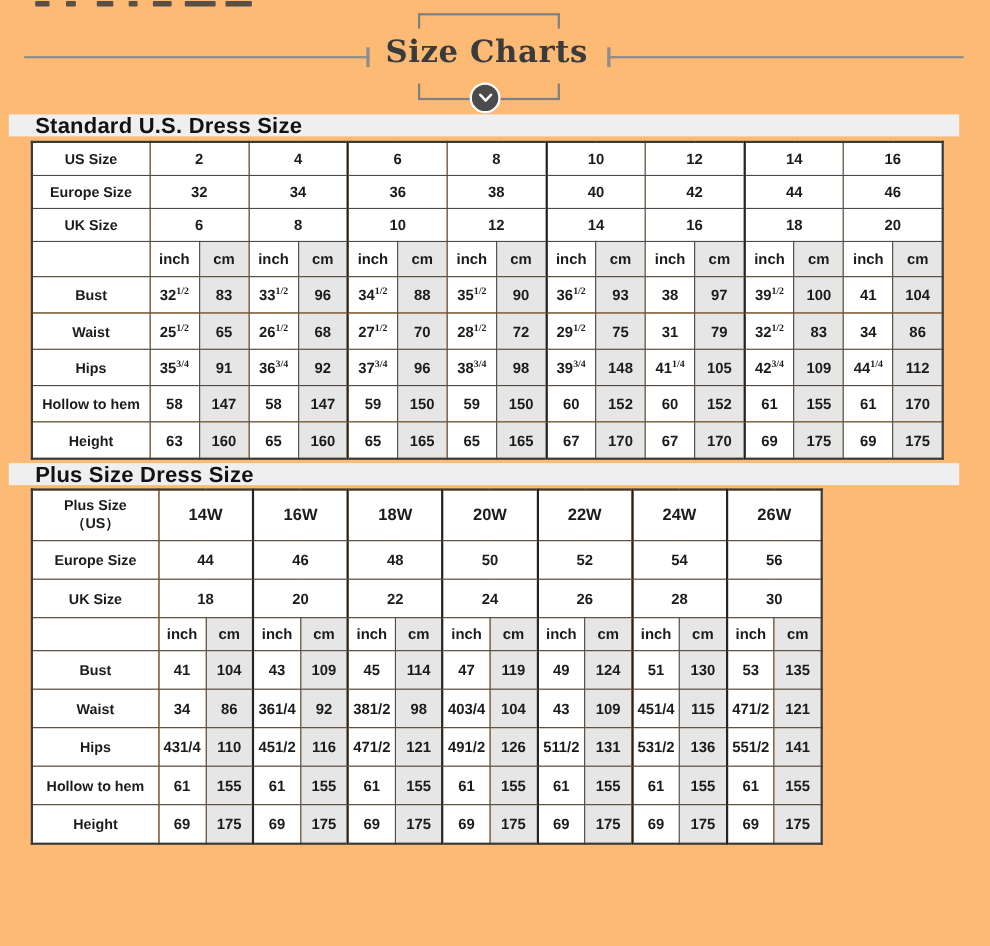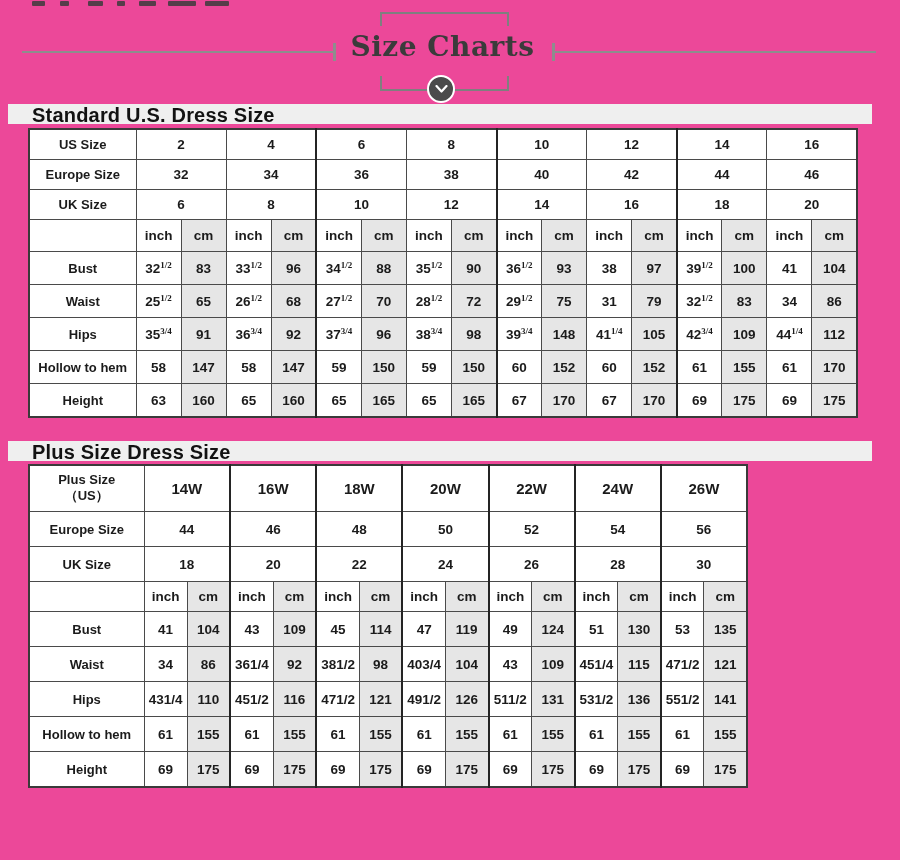--- a/index.html
+++ b/index.html
@@ -1,19 +1,19 @@
 <!DOCTYPE html>
 <html><head>
 <meta charset="utf-8">
 <style>
   html,body{margin:0;padding:0;background:#ffffff;}
   .page{
     position:relative;
     width:900px;height:860px;
-    background:#ec4899;
+    background:#fdba74;
     font-family:"Liberation Sans", sans-serif;
     overflow:hidden;
   }
 
   
   .top-remnant{position:absolute;top:0;left:0;width:100%;height:9px;}
   .top-remnant i{position:absolute;top:1px;height:5px;background:#3c3c3c;border-radius:1px;opacity:.85;}
 
   
   .banner{position:relative;height:104px;}
@@ -43,21 +43,21 @@
 
   
   .strip{
     margin:0 28px 0 8px;height:20px;background:#efefef;
     display:flex;align-items:flex-start;
   }
   .strip h2{
     margin:0 0 0 24px;font-size:20px;font-weight:bold;color:#121212;
     letter-spacing:0.2px;
   }
-  .sec2 .strip{margin-top:23px;}
+  .sec2 .strip{margin-top:3px;}
 
   
   .tbl{
     border-collapse:collapse;table-layout:fixed;
     margin-left:28px;
     border:2px solid #3a3a3a;
   }
   #table-standard{width:830px;margin-top:4px;}
   #table-plus{width:720px;margin-top:3px;}
   .tbl col.col-label{width:107px;}

